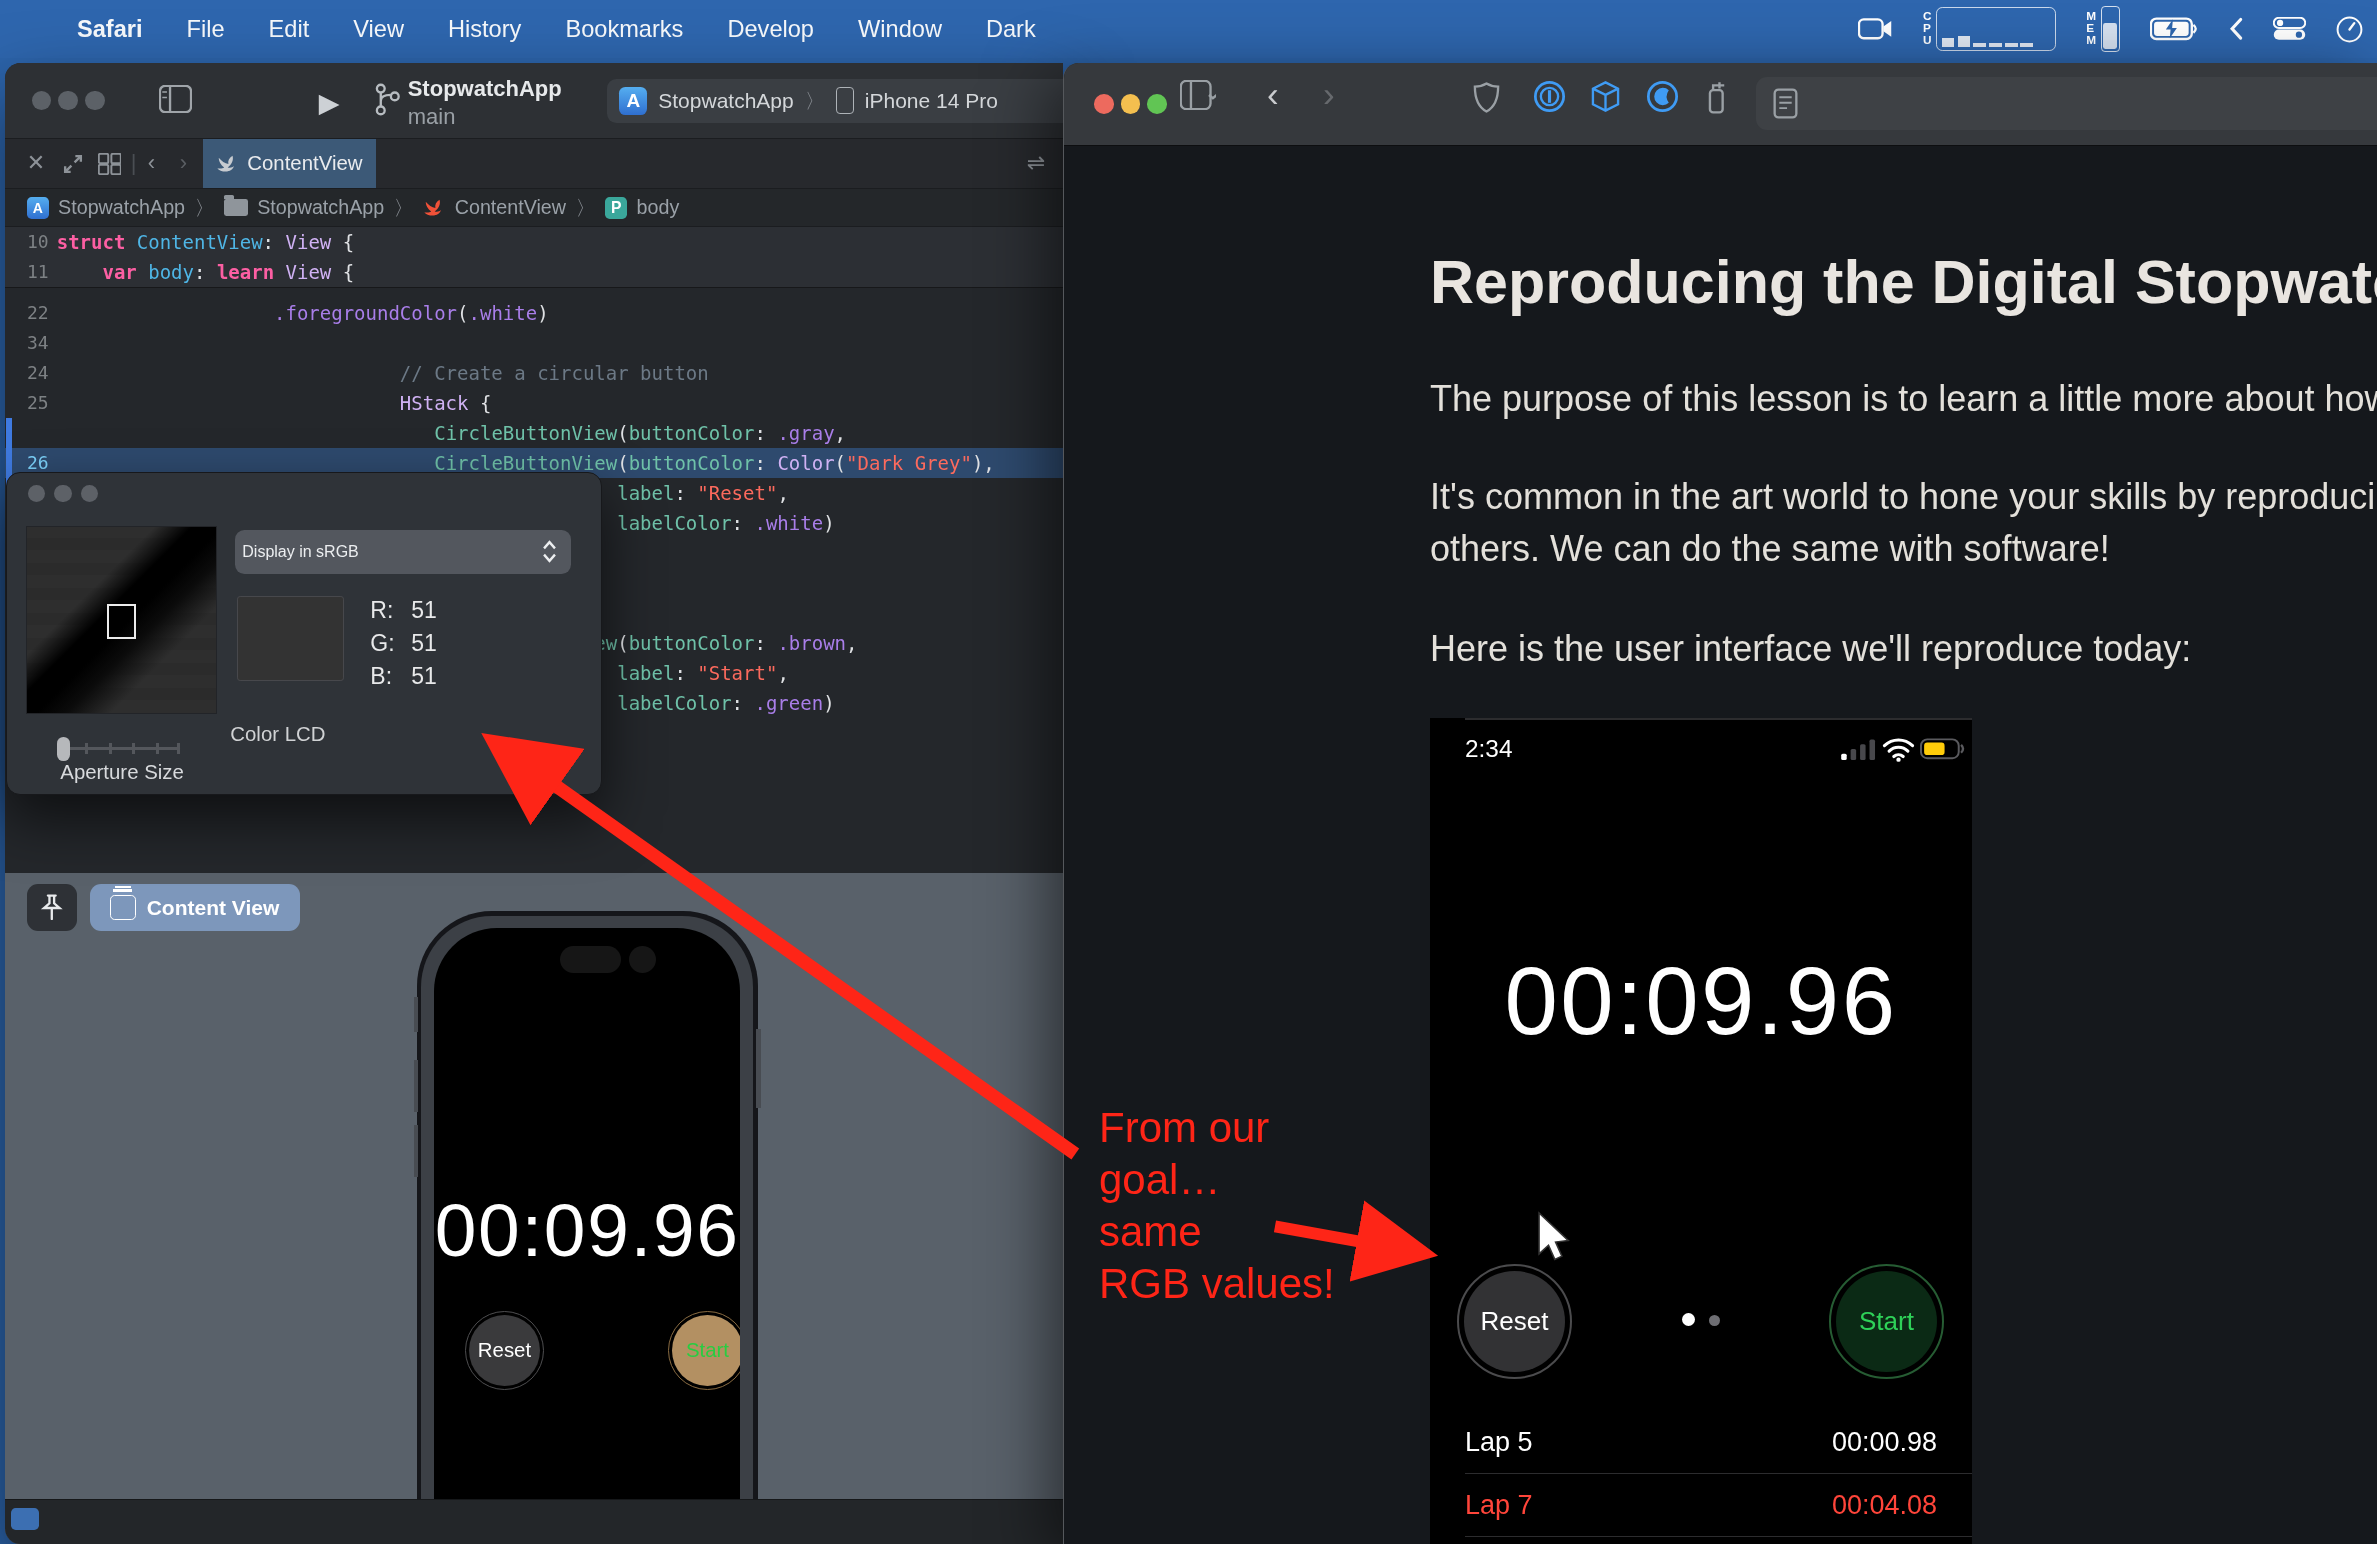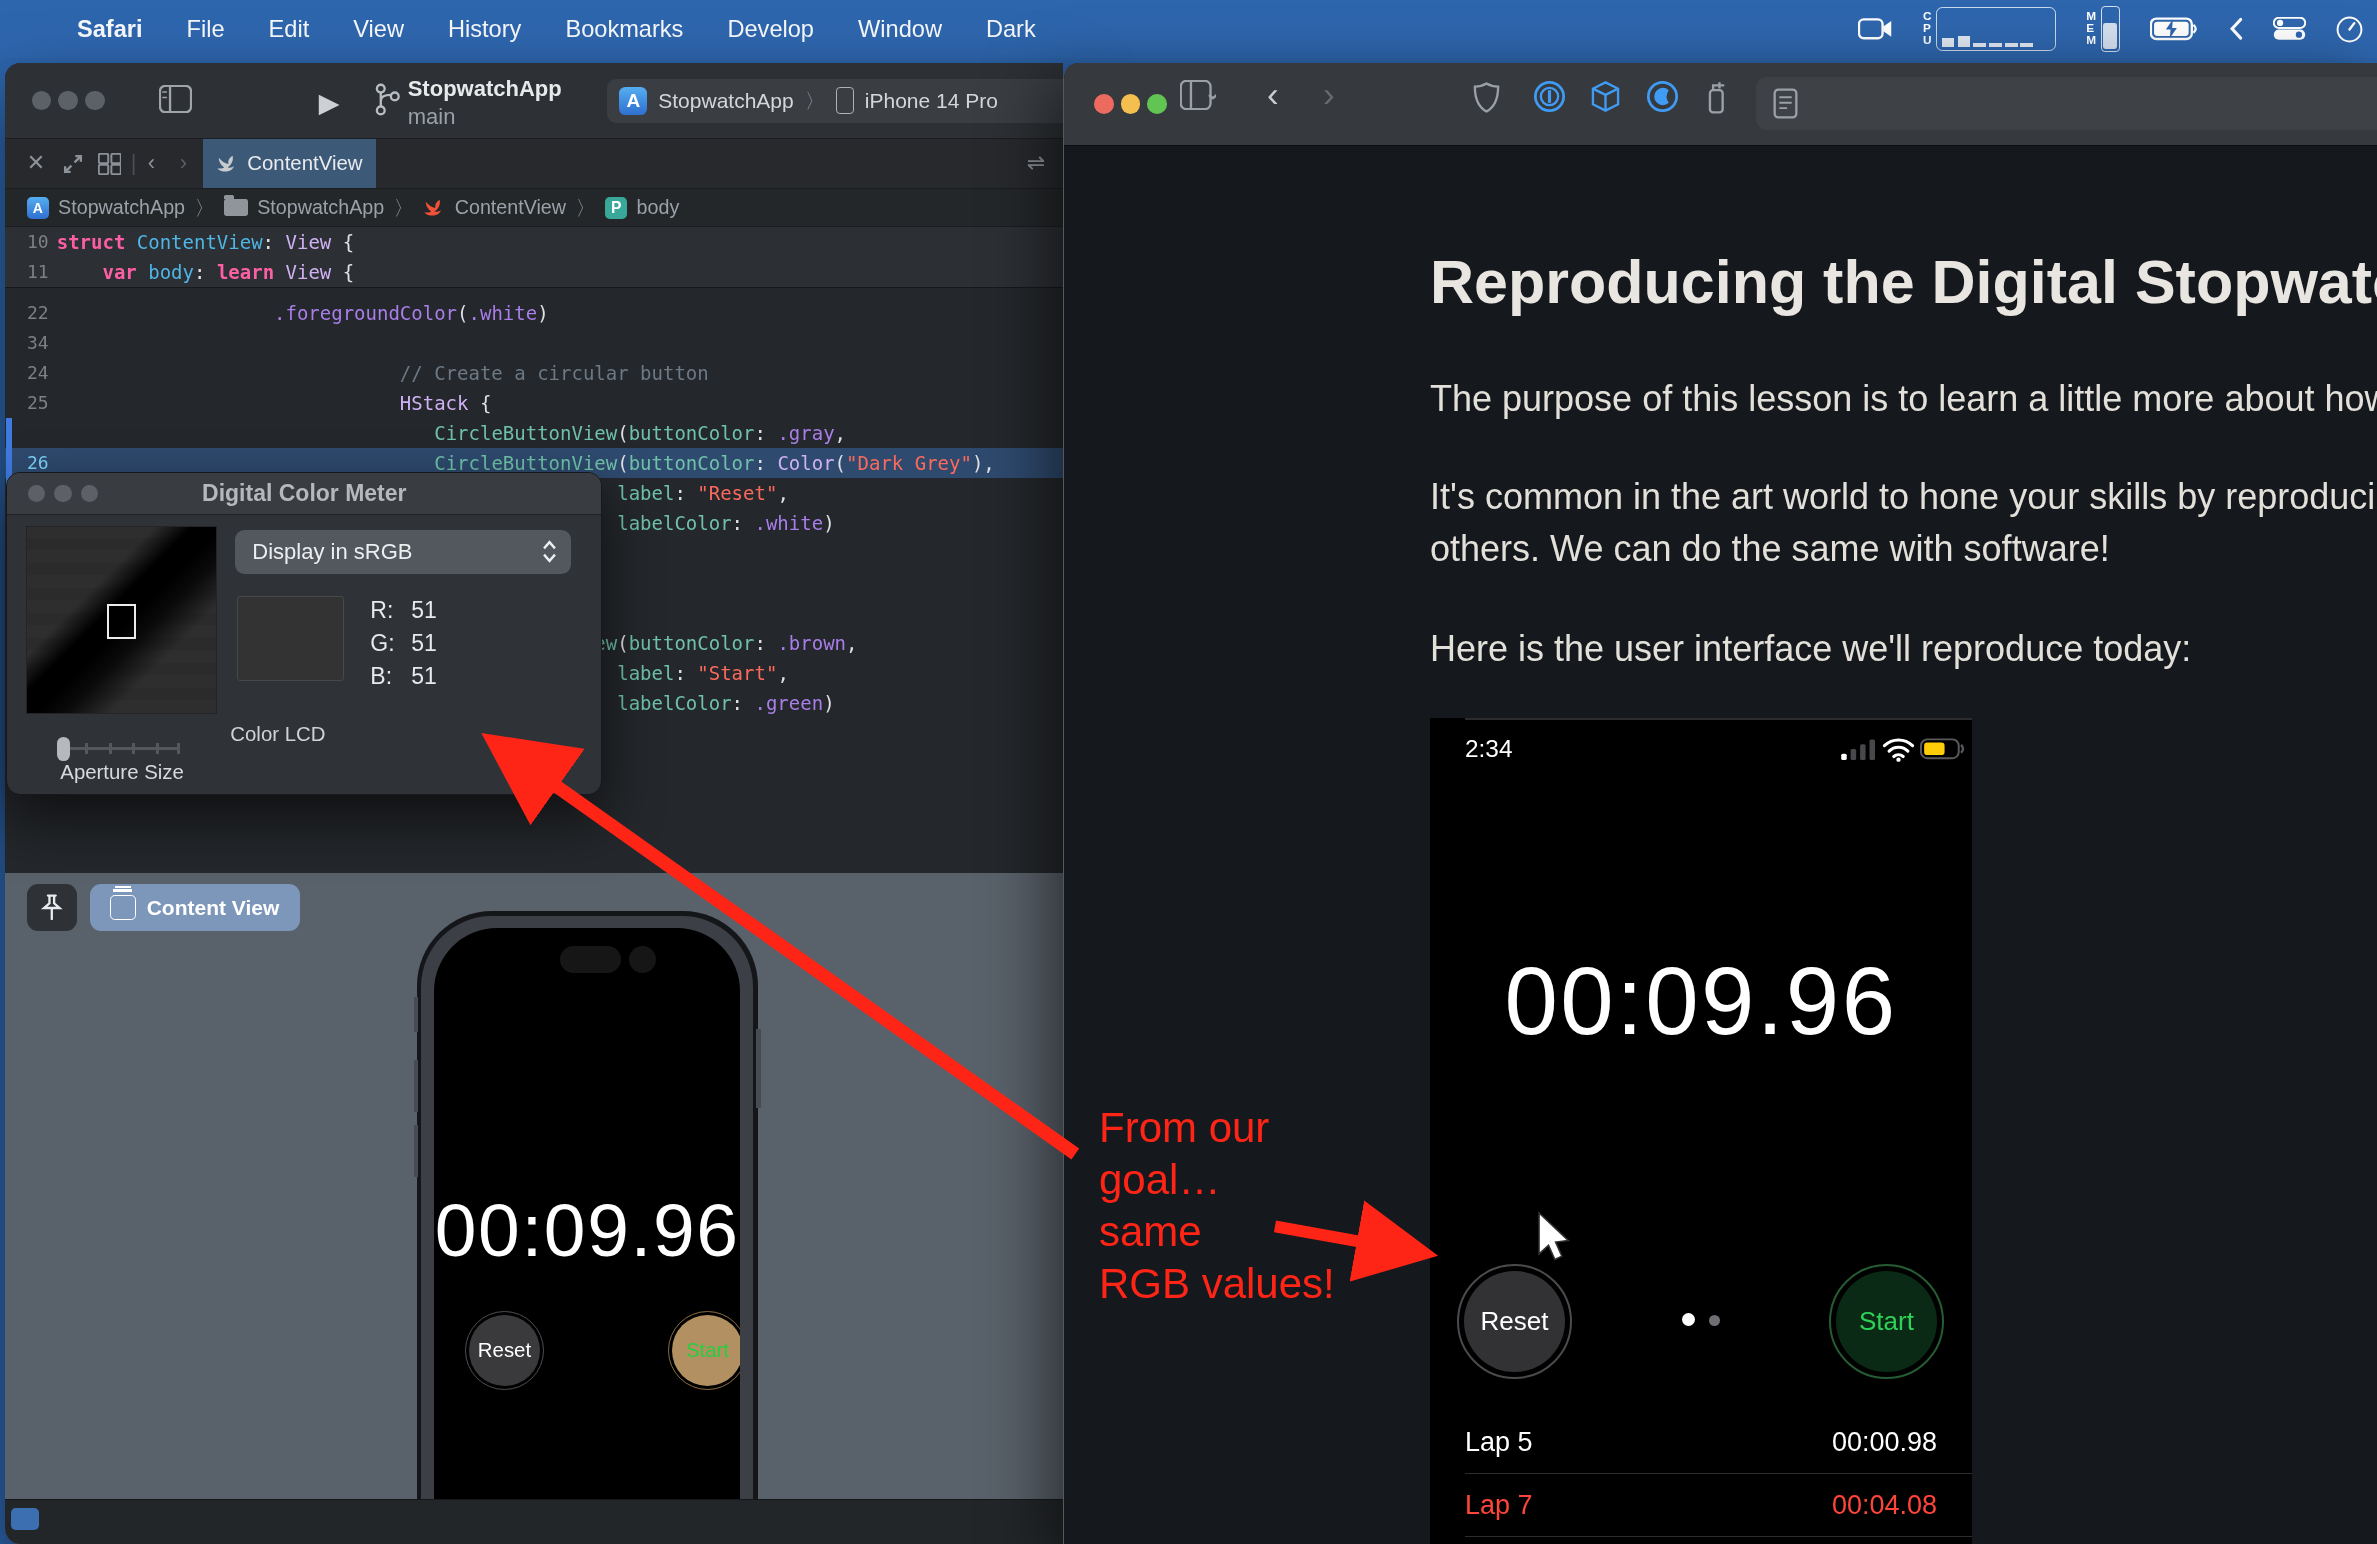--- a/index.html
+++ b/index.html
@@ -95,21 +95,21 @@
   #dcm{position:absolute;left:6.3px;top:472px;width:594px;height:321px;background:#2f3338;border-radius:14px;box-shadow:0 23.6px 55px rgba(0,0,0,.6);border:0.8px solid #17181b;overflow:hidden;}
   #dcm-title{position:absolute;left:0;top:0;width:100%;height:41px;background:#393d42;border-bottom:0.8px solid #202226;text-align:center;line-height:41px;color:#b5b8bc;font-size:23px;font-weight:bold;}
   #dcm .tl{width:17.3px;height:17.3px;background:#5d6167;margin-right:9.4px;}
   #dcm-lights{position:absolute;left:20.4px;top:11.8px;display:flex;}
   #dcm-mag{position:absolute;left:19px;top:53px;width:189px;height:186px;background:
      linear-gradient(135deg,rgba(0,0,0,0) 34%,#000 44%,#000 52%,#0b0b0b 60%,rgba(0,0,0,0) 72%),
      repeating-linear-gradient(0deg,#2e2e2e 0 12.6px,#2b2b2b 12.6px 25px),
      repeating-linear-gradient(90deg,#2f2f2f 0 12.6px,#2c2c2c 12.6px 25px);
      border:0.8px solid #222428;}
   #dcm-ap{position:absolute;left:80px;top:77px;width:25px;height:31px;border:2.4px solid #ececec;}
-  #dcm-select{position:absolute;left:228px;top:57px;width:336px;height:44px;background:#53575e;border-radius:9.4px;color:#eceef0;font-size:22px;line-height:44px;padding-left:17px;box-sizing:border-box;}
+  #dcm-select{position:absolute;left:228px;top:57px;width:336px;height:44px;background:#53575e;border-radius:9.4px;color:#eceef0;font-size:16px;line-height:44px;padding-left:7px;box-sizing:border-box;}
   #dcm-select svg{position:absolute;right:12.6px;top:9.4px;}
   #dcm-swatch{position:absolute;left:230px;top:123px;width:105px;height:83px;border:1.6px solid #47484c;border-radius:3.1px;}
   .rgbrow{position:absolute;left:363px;color:#e8e9ea;font-size:23px;}
   .rgbrow b{font-weight:normal;position:absolute;left:41px;width:55px;}
   #dcm-display{position:absolute;left:223px;top:250px;color:#d0d2d4;font-size:20.4px;}
   #dcm-slider{position:absolute;left:50px;top:264px;width:123px;height:23.6px;}
   #dcm-slider .track{position:absolute;left:0;top:10.2px;width:100%;height:3.1px;background:#54575c;border-radius:1.6px;}
   #dcm-slider .tick{position:absolute;top:6.3px;width:2.4px;height:11px;background:#54575c;}
   #dcm-slider .thumb{position:absolute;left:0;top:0;width:12.6px;height:23.6px;background:#b6b8bb;border-radius:6.3px;}
   #dcm-apl{position:absolute;left:53px;top:288px;color:#d8dadd;font-size:20.4px;}
@@ -374,21 +374,20 @@
             <line x1="23" y1="23" x2="32" y2="32" stroke="#c9ccd0" stroke-width="3" stroke-linecap="round"></line>
           </svg></span>
     </div>
   </div>
   <div id="xc-debug">
       <span class="bluepill"></span>
     </div>
 </div>
 
 <div id="dcm">
-  <div id="dcm-title">Digital Color Meter</div>
   <span id="dcm-lights">
       <span class="tl"></span>
       <span class="tl"></span>
       <span class="tl"></span>
     </span>
   <div id="dcm-mag">
       <span id="dcm-ap"></span>
     </div>
   <div id="dcm-select">
     <span>Display in sRGB</span>

